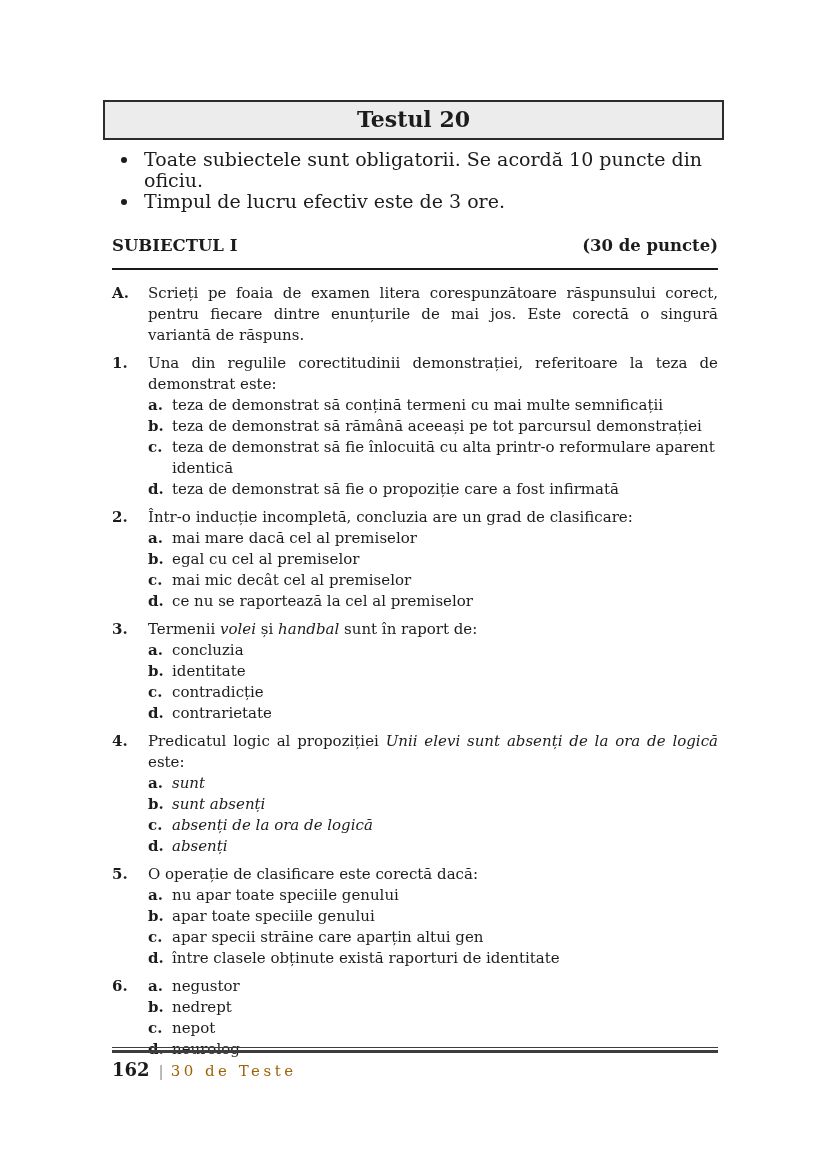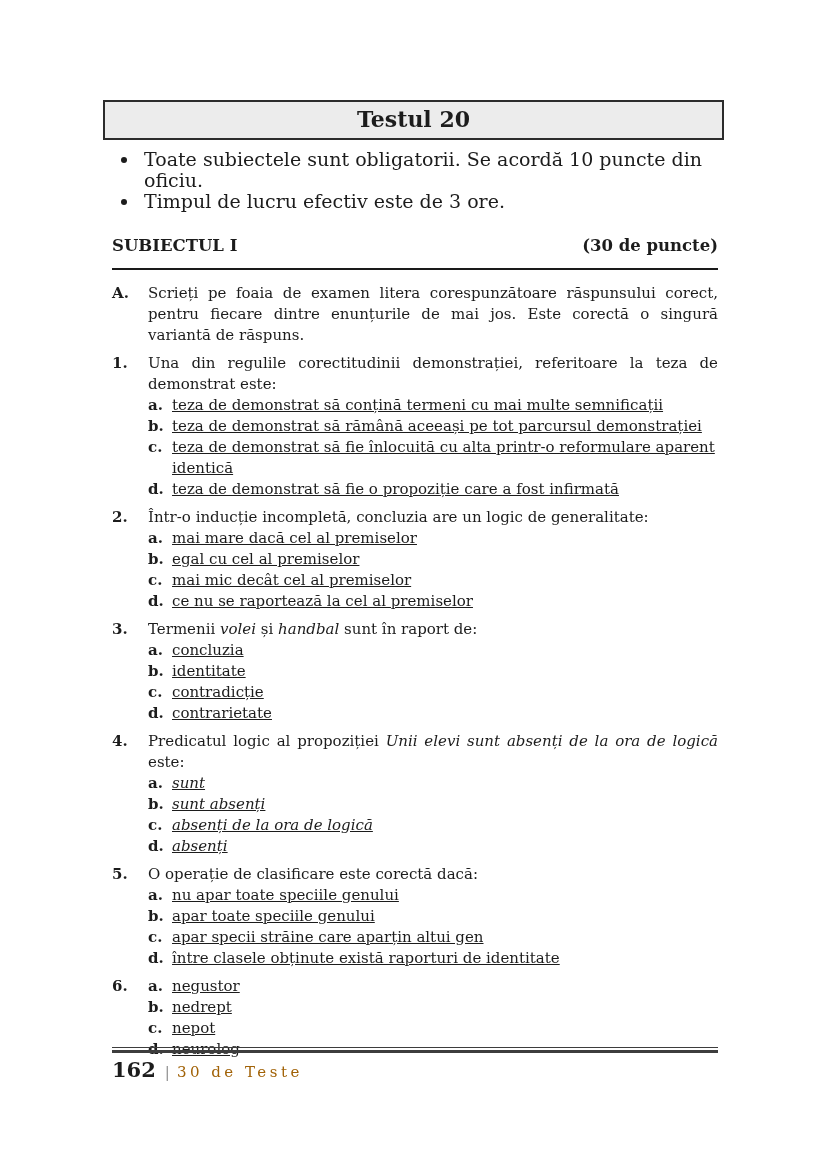--- a/index.html
+++ b/index.html
@@ -66,37 +66,37 @@
     font-weight: bold;
   }
   .para-text, .q-body { flex: 1; min-width: 0; }
   .para-text, .q-prompt { text-align: justify; }
   .opt { display: flex; }
   .opt-letter {
     width: 24px;
     flex: 0 0 24px;
     font-weight: bold;
   }
-  .opt-text { flex: 1; min-width: 0; text-decoration: underline; }
+  .opt-text { flex: 1; min-width: 0; }
   .it { font-style: italic; }
   
   .footer {
     position: absolute;
     left: 112px;
     top: 1047px;
     width: 606px;
   }
   .rule-thin  { height: 1px; background: #3d3d3d; }
   .rule-thick { height: 3px; background: #3d3d3d; margin-top: 2px; }
   .footer-text {
     margin-top: 7px;
     font-size: 15px;
     line-height: 20px;
   }
-  .pagenum { font-weight: bold; font-size: 21px; }
+  .pagenum { font-weight: bold; font-size: 18px; }
   .sep { color: #8f8f8f; margin: 0 7px 0 9px; }
   .booktitle {
     letter-spacing: 3.5px;
     color: #a16207;
   }
 </style>
 </head>
 <body>
 
 <div class="page">
@@ -140,21 +140,21 @@
         <div class="opt">
             <span class="opt-letter">d.</span>
             <span class="opt-text">teza de demonstrat să fie o propoziție care a fost infirmată</span>
           </div>
       </div>
     </div>
 
     <div class="question">
       <span class="q-num">2.</span>
       <div class="q-body">
-        <div class="q-prompt">Într-o inducție incompletă, concluzia are un logic de generalitate:</div>
+        <div class="q-prompt">Într-o inducție incompletă, concluzia are un grad de clasificare:</div>
         <div class="opt">
             <span class="opt-letter">a.</span>
             <span class="opt-text">mai mare dacă cel al premiselor</span>
           </div>
         <div class="opt">
             <span class="opt-letter">b.</span>
             <span class="opt-text">egal cu cel al premiselor</span>
           </div>
         <div class="opt">
             <span class="opt-letter">c.</span>

